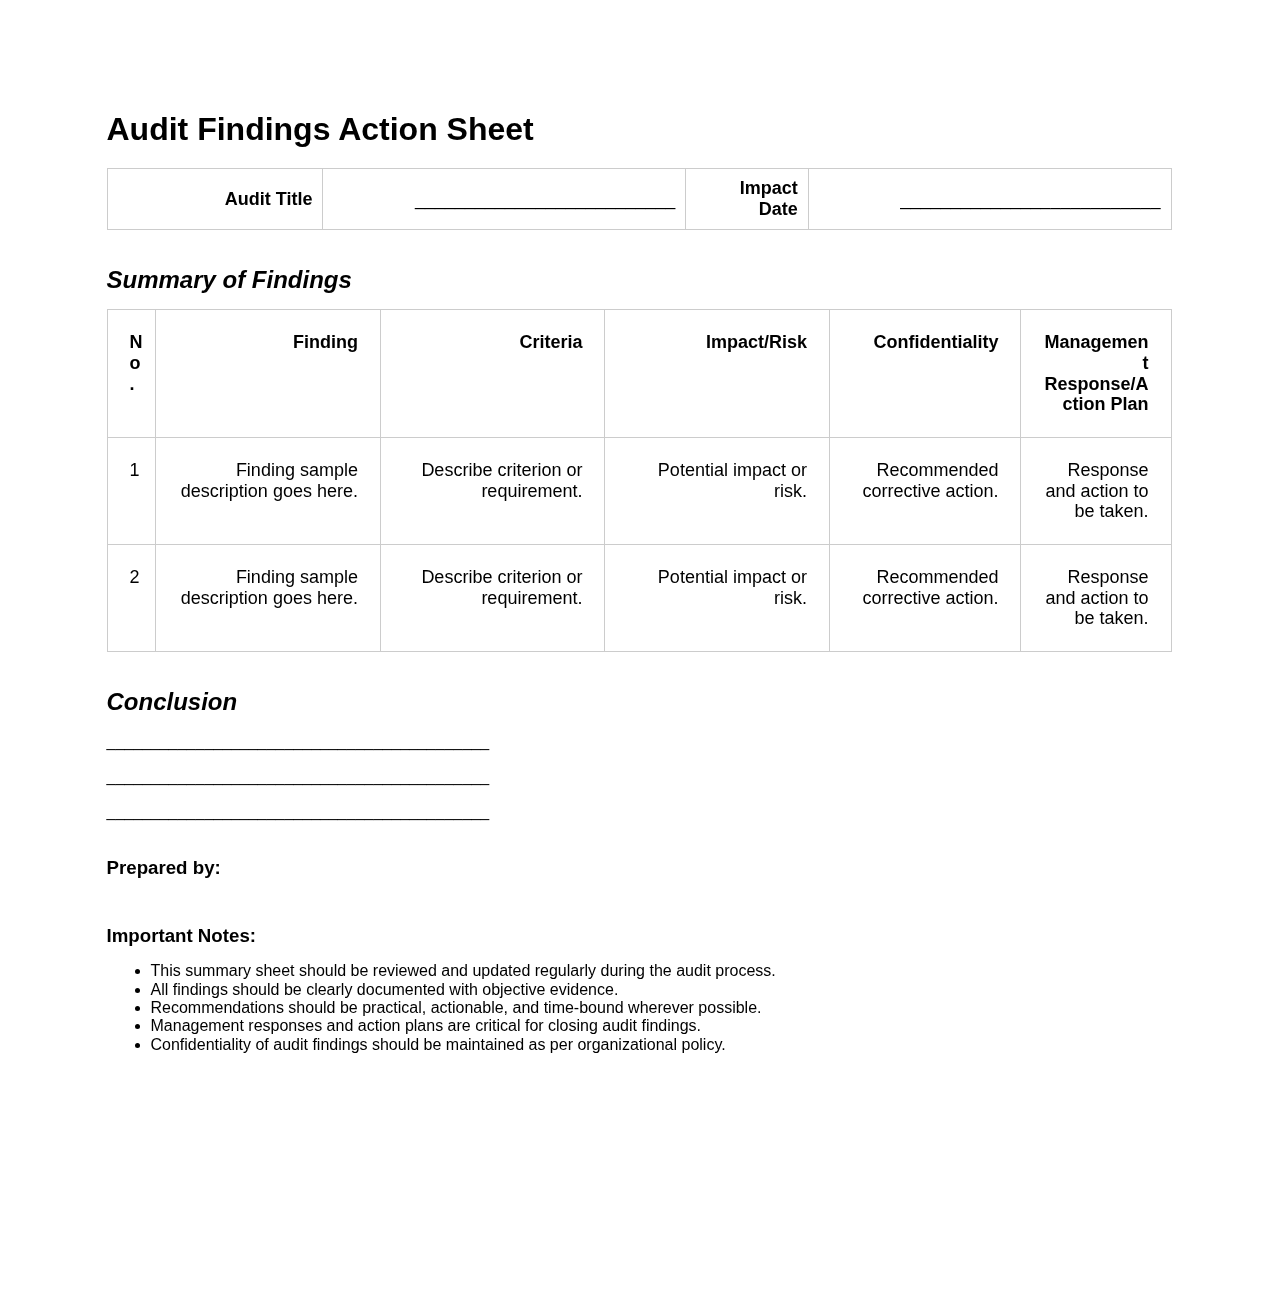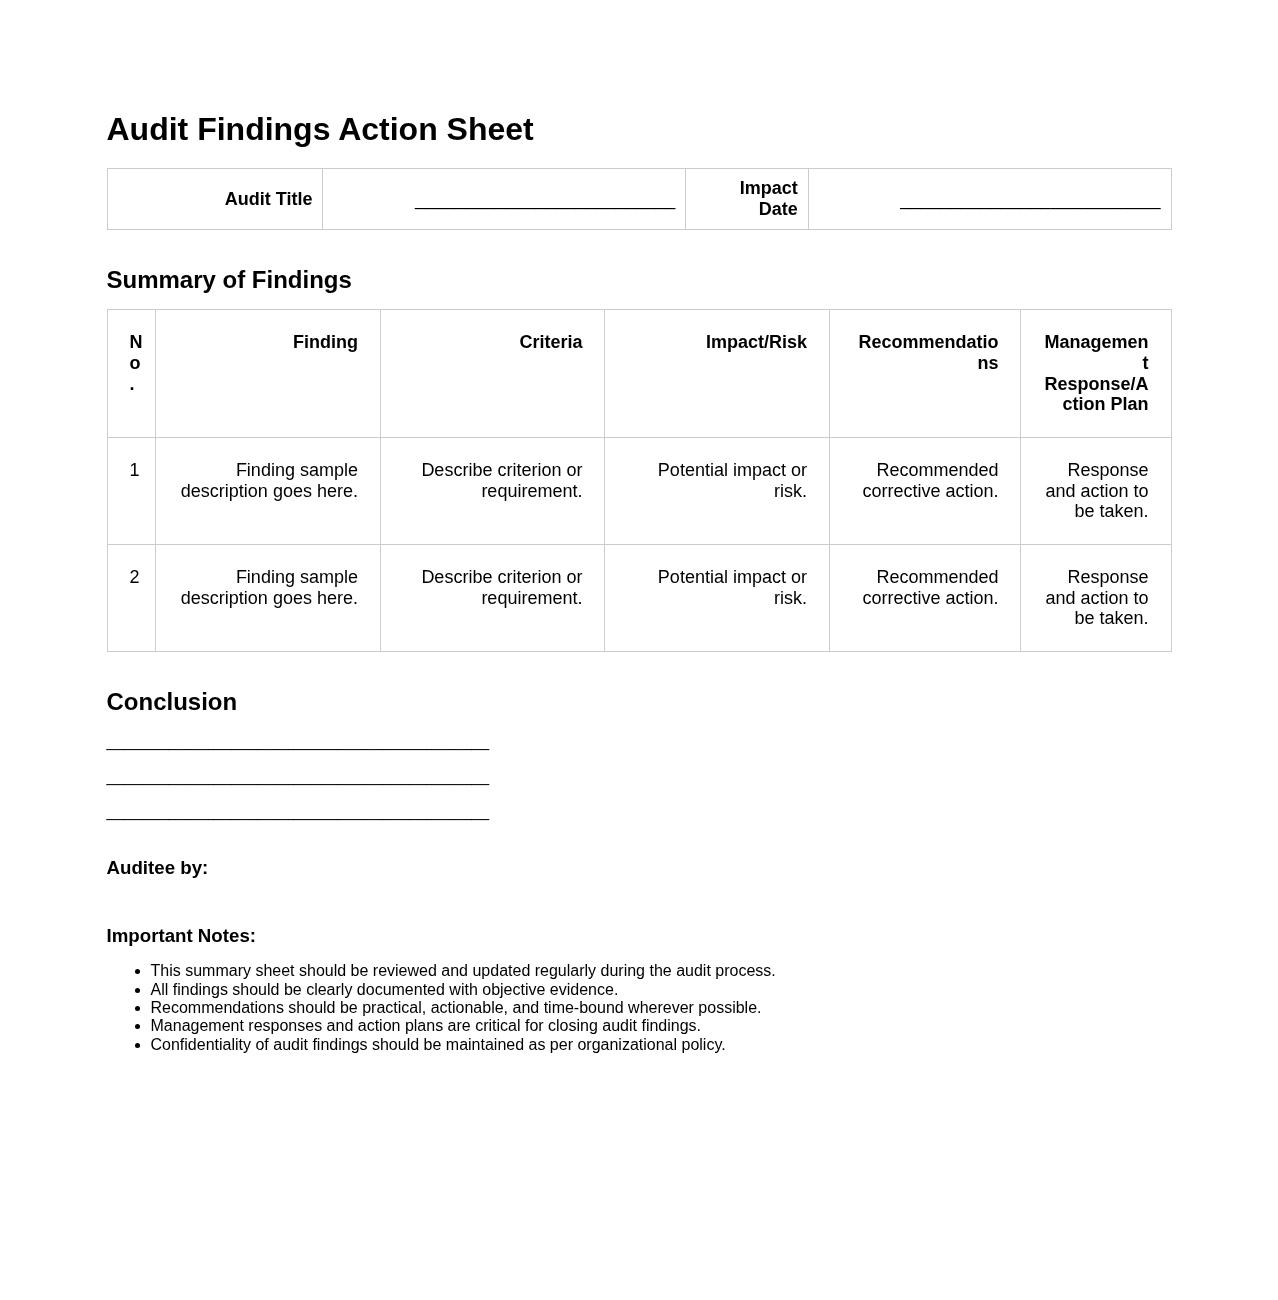--- a/index.html
+++ b/index.html
@@ -21,20 +21,21 @@
     font-size: 32px;
     line-height: 1.1;
     font-weight: bold;
     margin: 0 0 21px 0;
   }
   h2.section-heading {
     font-size: 24px;
     line-height: 1.15;
     font-weight: bold;
     margin: 36px 0 16px 0;
+    font-style: italic;
   }
   h3.sub-heading {
     font-size: 18.7px;
     line-height: 1.15;
     font-weight: bold;
     margin: 36px 0 16px 0;
   }
   h3.notes-heading { margin-top: 46px; }
 
   table {
@@ -121,21 +122,21 @@
       <col style="width:21.1%">
       <col style="width:18.0%">
       <col style="width:14.1%">
     </colgroup>
     <thead>
       <tr>
         <th>No.</th>
         <th>Finding</th>
         <th>Criteria</th>
         <th>Impact/Risk</th>
-        <th>Recommendations</th>
+        <th>Confidentiality</th>
         <th>Management Response/Action Plan</th>
       </tr>
     </thead>
     <tbody>
       <tr>
         <td>1</td>
         <td>Finding sample description goes here.</td>
         <td>Describe criterion or requirement.</td>
         <td>Potential impact or risk.</td>
         <td>Recommended corrective action.</td>
@@ -151,21 +152,21 @@
       </tr>
     </tbody>
   </table>
 
   <h2 class="section-heading">Conclusion</h2>
 
   <p class="blank-line">___________________________________________</p>
   <p class="blank-line">___________________________________________</p>
   <p class="blank-line">___________________________________________</p>
 
-  <h3 class="sub-heading">Auditee by:</h3>
+  <h3 class="sub-heading">Prepared by:</h3>
 
 
   <h3 class="sub-heading notes-heading">Important Notes:</h3>
 
   <ul class="notes-list">
     <li>This summary sheet should be reviewed and updated regularly during the audit process.</li>
     <li>All findings should be clearly documented with objective evidence.</li>
     <li>Recommendations should be practical, actionable, and time-bound wherever possible.</li>
     <li>Management responses and action plans are critical for closing audit findings.</li>
     <li>Confidentiality of audit findings should be maintained as per organizational policy.</li>

